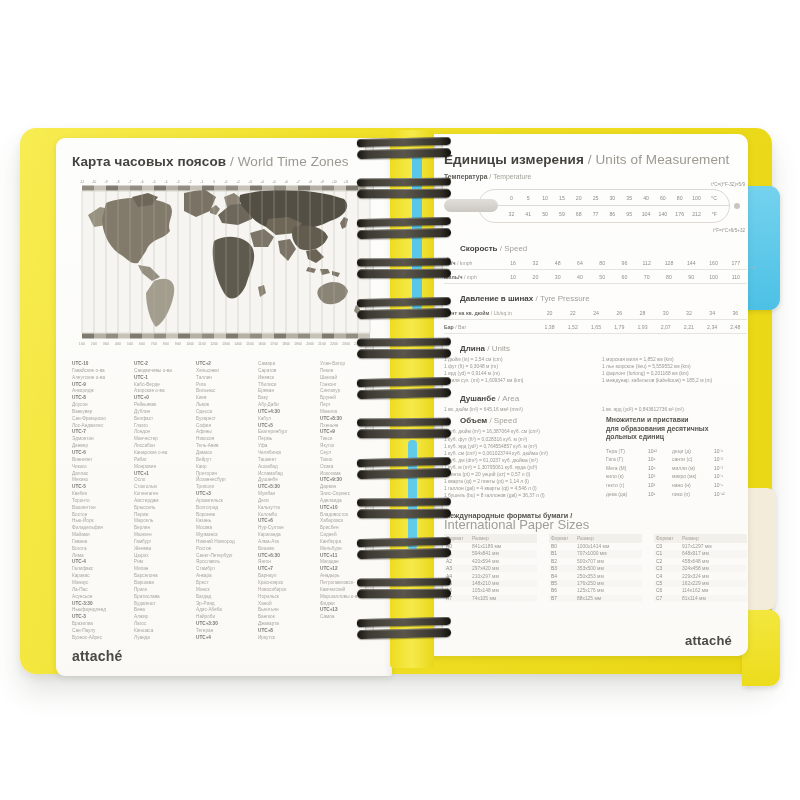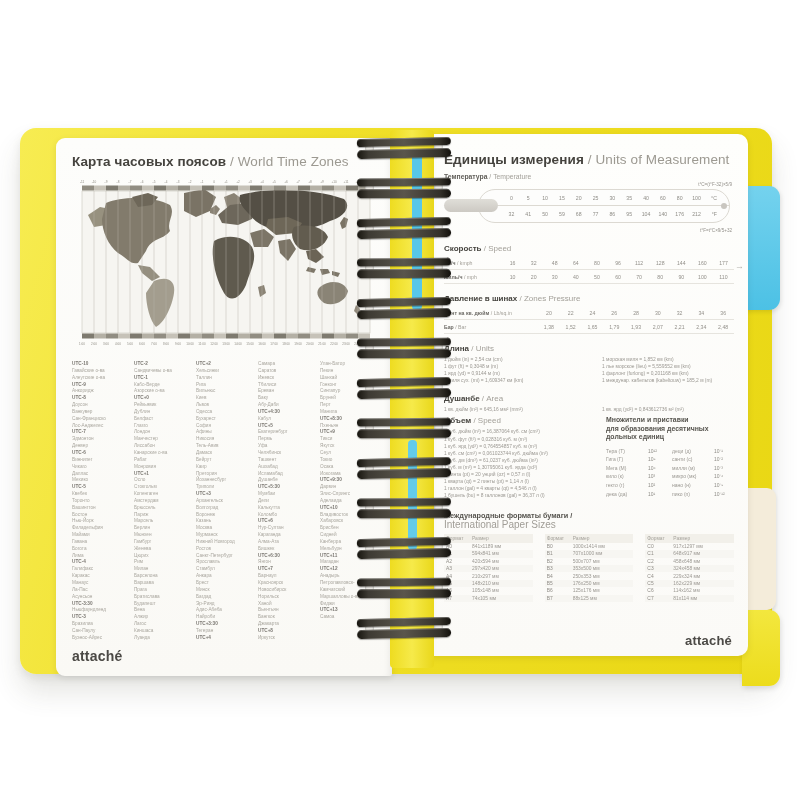--- a/index.html
+++ b/index.html
@@ -50,23 +50,23 @@
   .map{display:block;margin-top:6px;width:308px;height:182px;}
   .tz-columns{display:flex;gap:3px;margin-top:4px;}
   .tz-col{flex:0 0 59px;overflow:visible;}
   .tz-line{font-size:4.7px;line-height:6.85px;color:#aaa79f;white-space:nowrap;}
   .tz-head{font-weight:bold;color:#7c7973;}
   .logo{position:absolute;font-weight:600;color:#4b4945;letter-spacing:.2px;}
   .logo-left{left:16px;bottom:12px;font-size:14px;}
   .logo-right{right:16px;bottom:8px;font-size:13px;}
 
   
-  .rp-inner{position:absolute;inset:0;padding:18px 14px 0 16px;}
+  .rp-inner{position:absolute;inset:0;padding:18px 1px 0 16px;}
   .sec-title{font-size:8px;margin-top:10px;white-space:nowrap;}
-  .sec-title .t-ru{font-size:8px;}
+  .sec-title .t-ru{font-size:8px;margin-left:16px;}
   .small-label{font-size:6.8px;margin-top:6px;white-space:nowrap;}
   .small-label .t-ru{color:#605e58;}
   .t-en-l{color:#a3a099;font-weight:400;}
 
   .thermo{position:relative;height:52px;margin-top:2px;}
   .formula{position:absolute;right:2px;font-size:4.6px;color:#95928c;}
   .formula-c{top:0;} .formula-f{bottom:1px;}
   .capsule{position:absolute;left:34px;top:7px;width:252px;height:34px;border:1.5px solid #dcd9d2;
            border-radius:18px;background:#fdfdfc;box-sizing:border-box;}
   .bulb{position:absolute;left:0;top:17px;width:54px;height:13px;border-radius:7px;
@@ -91,21 +91,21 @@
 
   .vol-wrap{display:flex;gap:10px;margin-top:3px;}
   .vol-left{flex:0 0 152px;} .vol-right{flex:1;}
   .pref-title-line{font-size:6.9px;font-weight:bold;color:#56544e;line-height:8.4px;white-space:nowrap;}
   #prefix-rows{margin-top:5px;}
   .pref-row{display:flex;font-size:5px;line-height:8.6px;color:#9b9892;}
   .pref-c0{flex:0 0 42px;} .pref-c1{flex:0 0 24px;color:#8f8d87;}
   .pref-c2{flex:0 0 42px;} .pref-c3{flex:0 0 22px;color:#8f8d87;}
 
   .paper-title{margin-top:12px;font-size:7.3px;font-weight:bold;color:#56544e;white-space:nowrap;}
-  .paper-title-en{font-size:10px;color:#a09d96;line-height:9px;}
+  .paper-title-en{font-size:13px;color:#a09d96;line-height:9px;}
   #paper-groups{display:flex;gap:12px;margin-top:5px;}
   .paper-group{flex:1;}
   .paper-head{display:flex;align-items:center;height:8.5px;background:#f2f0ea;font-size:4.9px;color:#a5a29b;padding:0 2px;}
   .paper-row{display:flex;align-items:center;height:7.4px;font-size:4.9px;padding:0 2px;}
   .paper-row.alt{background:#f7f6f2;}
   .ph-f,.pf{flex:0 0 26px;} .ph-s,.ps{flex:1;}
   .pf{color:#8f8c86;} .ps{color:#9c9993;}
 </style>
 </head>
 <body>
@@ -570,21 +570,21 @@
               <span class="cell">80</span>
               <span class="cell">90</span>
               <span class="cell">100</span>
               <span class="cell">110</span>
             </span>
         </div>
         <span class="arrow">→</span>
       </div>
 
       <div class="sec-title">
-        <span class="t-ru">Давление в шинах</span><span class="t-en-l"> / Zones Pressure</span>
+        <span class="t-ru">Давление в шинах</span><span class="t-en-l"> / Tyre Pressure</span>
       </div>
       <div class="num-table">
         <div class="num-row wide-label">
           <span class="row-label"><b>Фунт на кв. дюйм</b><i> / Lb/sq.in</i></span>
           <span style="display:flex;flex:1" id="tyre-row1-cells">
               <span class="cell">20</span>
               <span class="cell">22</span>
               <span class="cell">24</span>
               <span class="cell">26</span>
               <span class="cell">28</span>

